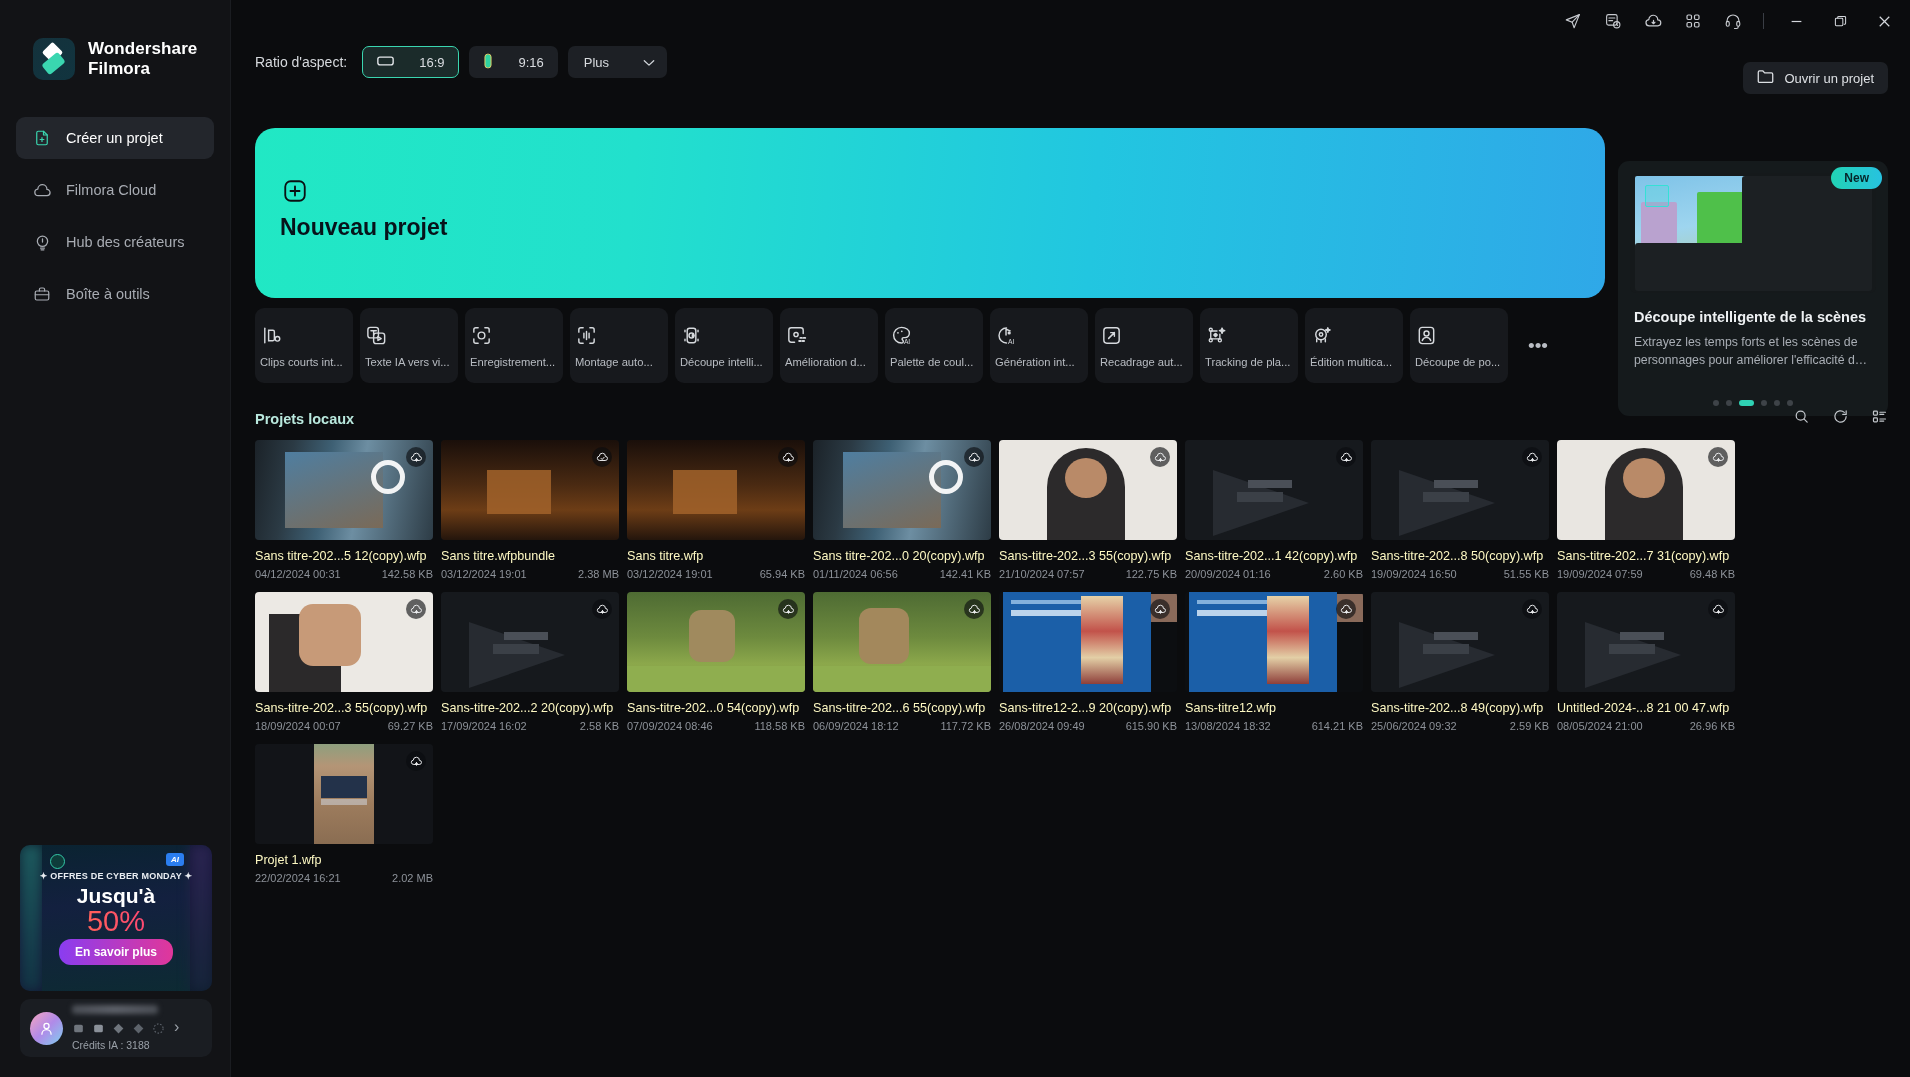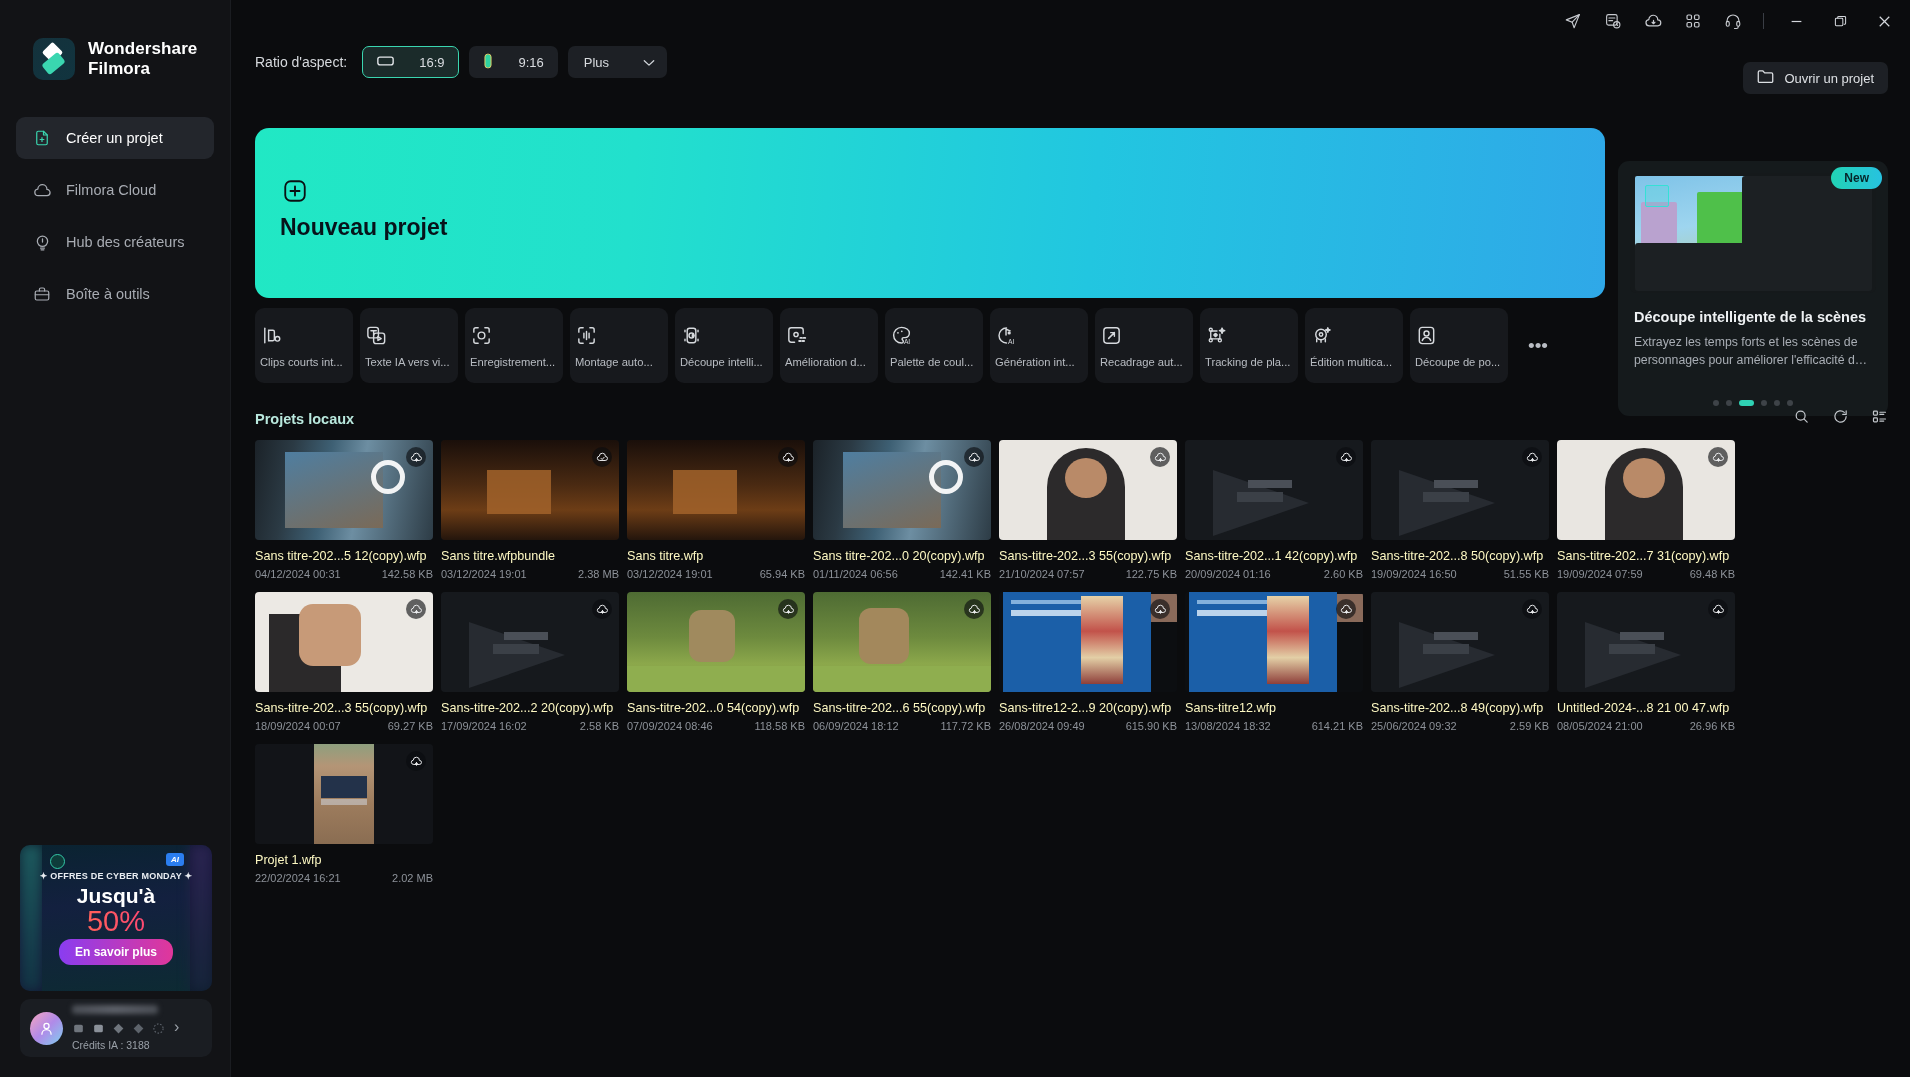--- a/index.html
+++ b/index.html
@@ -116,21 +116,21 @@
                 background:#1d2025; border-radius:7px; font-size:13px; color:#d9dce0; cursor:pointer; }
   .open-project {
     position: absolute; right: 22px; top: 62px;
     display: flex; align-items: center; gap: 10px; height: 32px; padding: 0 14px;
     background: #1d2025; border-radius: 7px; font-size: 13px; color: #dde0e4; cursor: pointer; text-align: center;
   }
 
   
   .hero-wrap { position: absolute; left: 24px; top: 128px; }
   .hero {
-    width: 1350px; height: 170px; border-radius: 14px;
+    width: 1350px; height: 170px; border-radius: 20px;
     background: linear-gradient(95deg,#21e8c4 0%,#22e0cd 28%,#22c6e0 62%,#2fa8e8 100%);
     position: relative; cursor: pointer; overflow: hidden;
   }
   .hero-plus { position: absolute; left: 27px; top: 50px; color: #0a1013; }
   .hero-title { position: absolute; left: 25px; top: 86px; font-size: 23px; font-weight: bold; color: #07131a; }
 
   
   .tools { position: absolute; left: 24px; top: 308px; display: flex; gap: 7px; }
   .tool {
     width: 98px; height: 75px; background: #17191d; border-radius: 9px;

